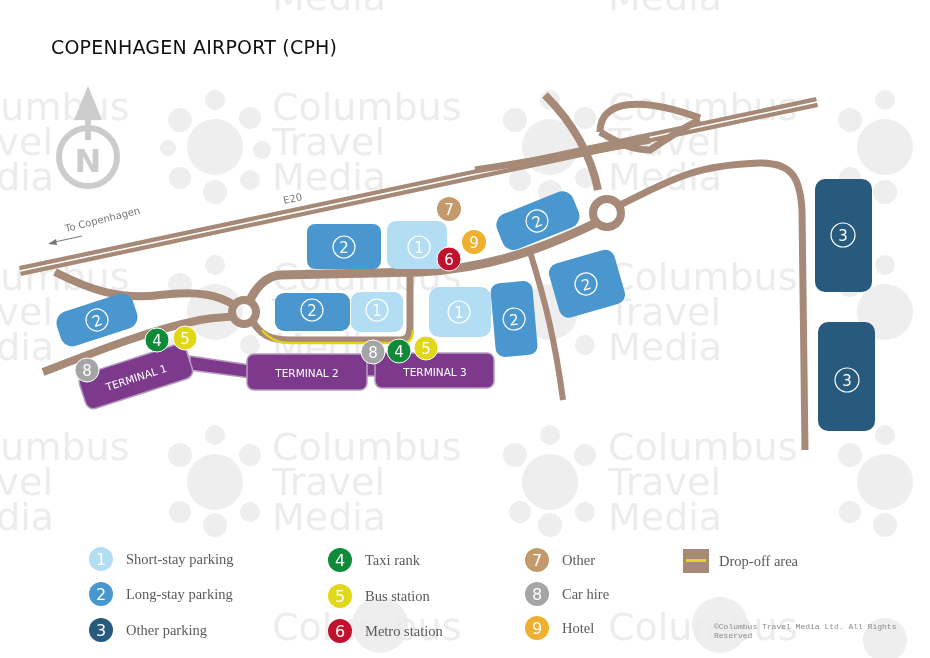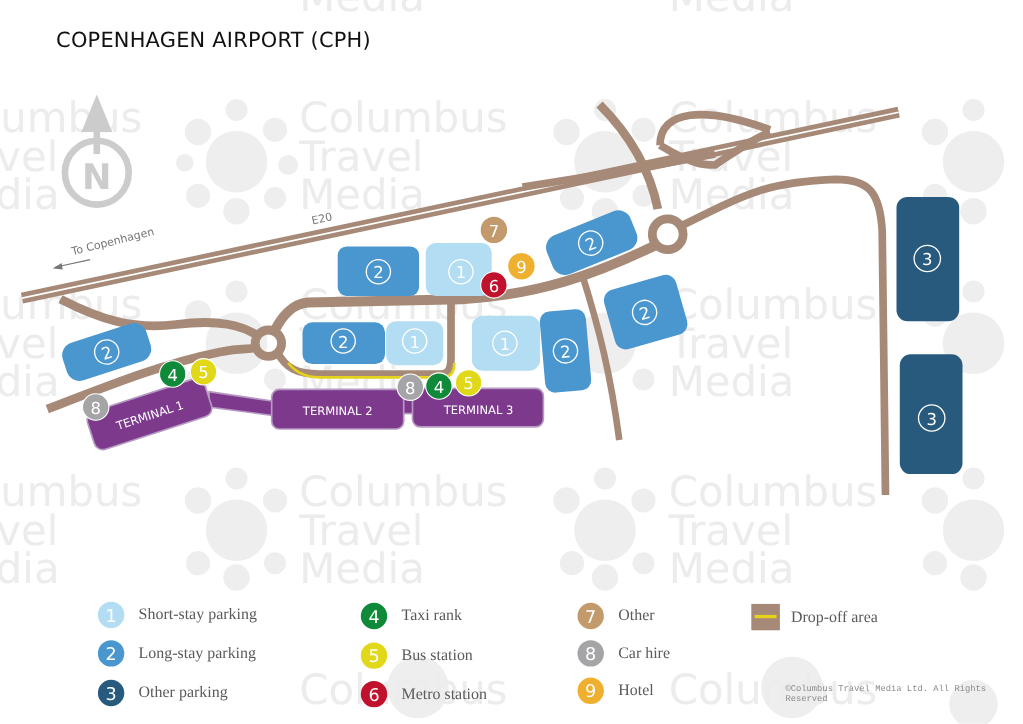--- a/index.html
+++ b/index.html
@@ -1,17 +1,17 @@
 <!DOCTYPE html>
 <html><head>
 <meta charset="utf-8">
 <style>
   html, body { margin:0; padding:0; background:#ffffff; }
   body { width:930px; height:658px; position:relative; overflow:hidden; font-family:"DejaVu Sans", sans-serif; }
-  .title { position:absolute; left:51px; top:26px; font-size:19px; color:#111; letter-spacing:0.2px; }
+  .title { position:absolute; left:51px; top:36px; font-size:19px; color:#111; letter-spacing:0.2px; }
   svg.map { position:absolute; left:0; top:0; }
   .legend-item { position:absolute; display:flex; align-items:center; height:24px; }
   .legend-dot { width:24px; height:24px; border-radius:50%; color:#fff; font-size:16px; display:flex; align-items:center; justify-content:center; margin-right:13px; }
   .legend-label { font-size:14.5px; color:#5a5a5a;font-family:Liberation Serif, serif; }
   .dropoff-swatch { width:26px; height:24px; background:#a68a77; position:relative; margin-right:10px; }
   .dropoff-swatch::after { content:""; position:absolute; left:3px; right:3px; top:10px; height:3px; background:#e5d21a; }
   .copyright { position:absolute; left:714px; top:622px; font-size:8px; color:#8a8a8a;font-family:Liberation Mono, monospace; }
   .wm-text { fill:#ececec; font-family:"DejaVu Sans", sans-serif; font-size:38px; }
 </style>
 </head>

